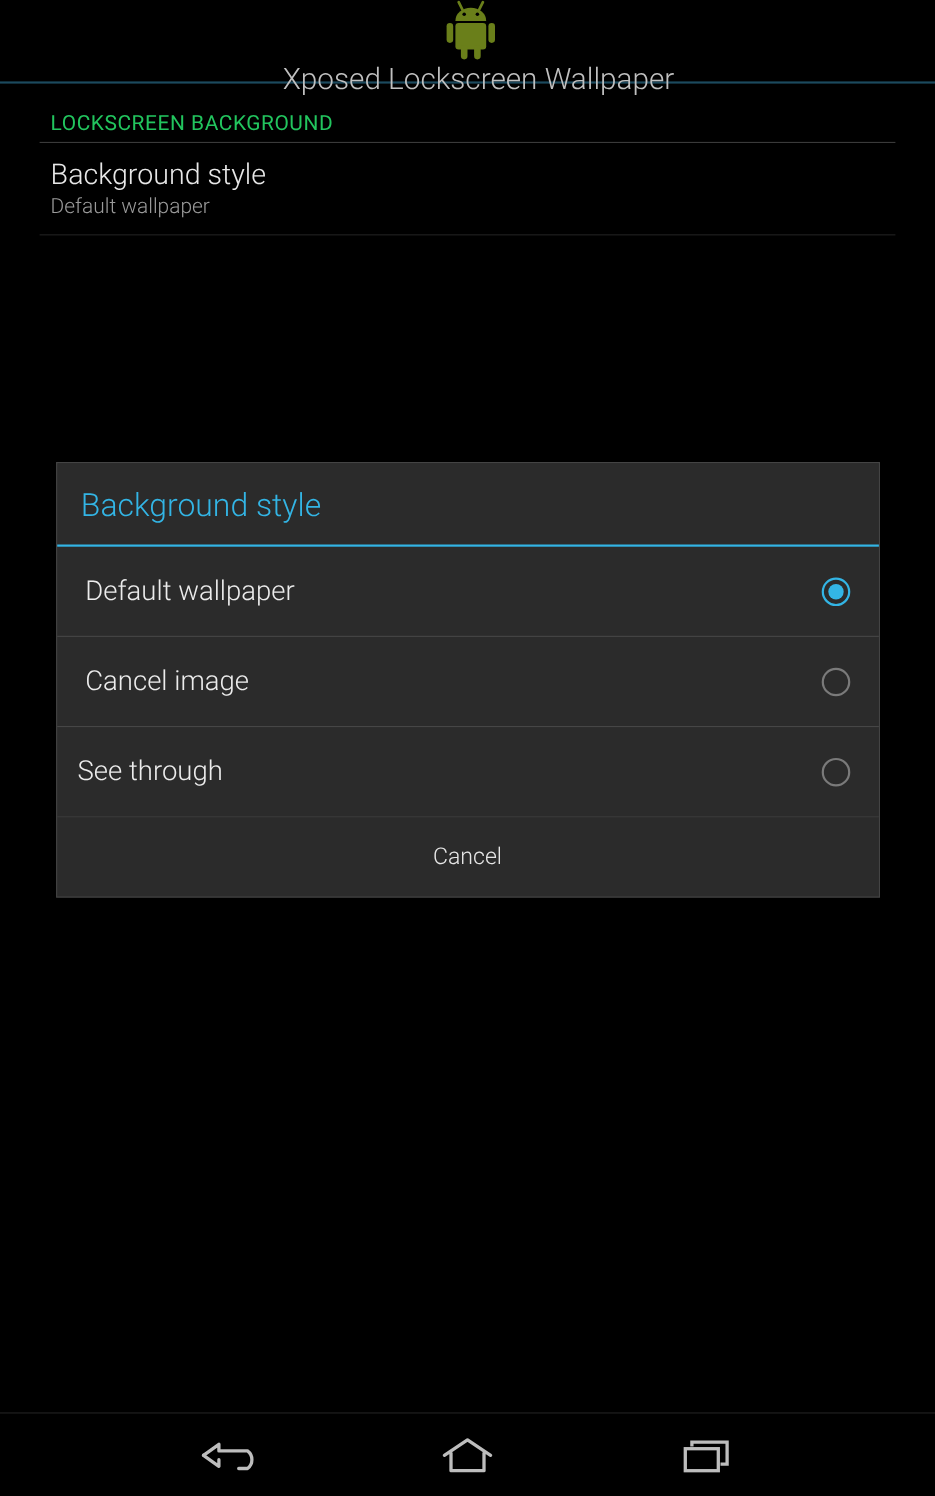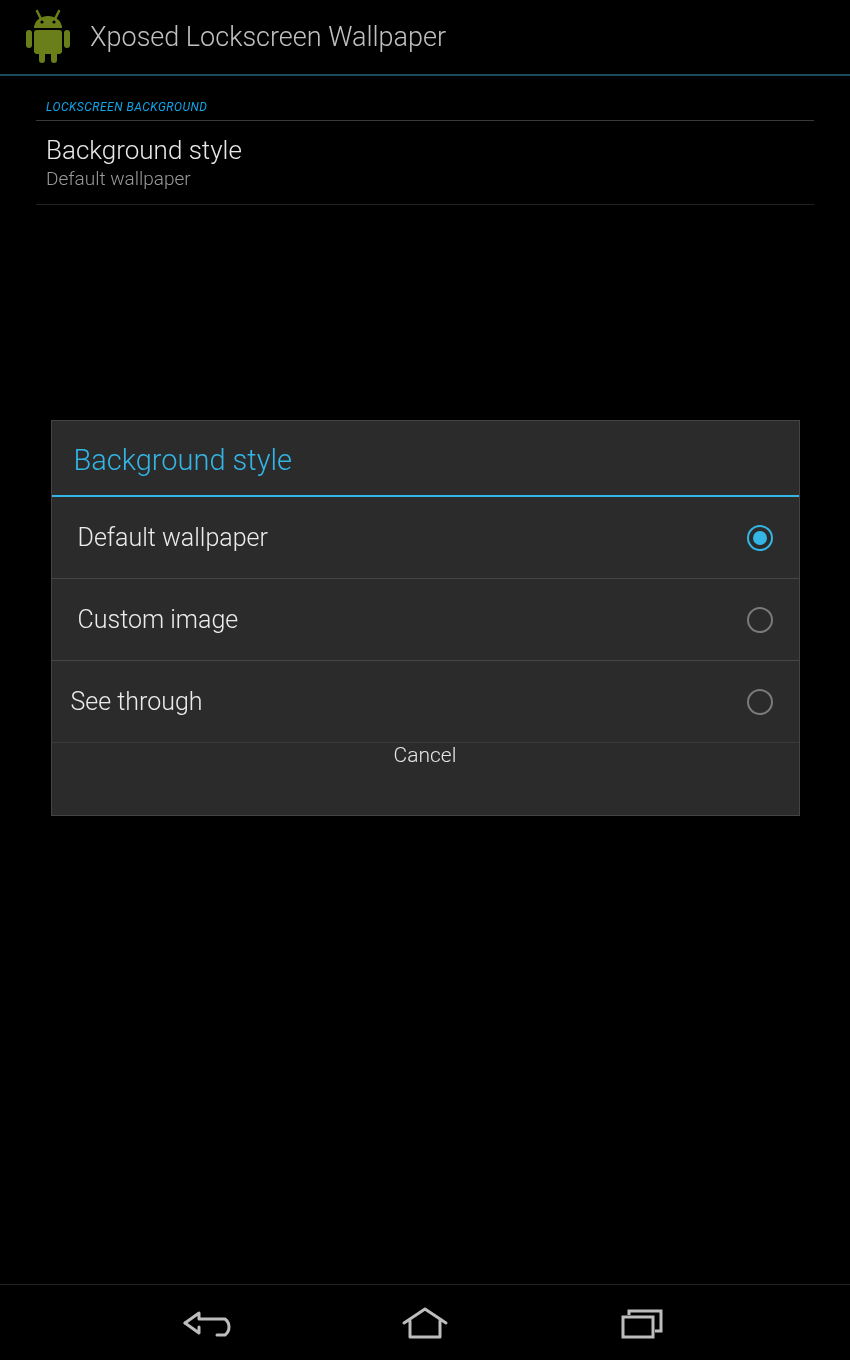--- a/index.html
+++ b/index.html
@@ -12,45 +12,45 @@
       overflow: hidden;
       position: relative;
     }
     .action-bar {
       height: 76px;
       display: flex;
       align-items: center;
       padding-left: 20px;
       border-bottom: 2px solid #1c4a5e;
       background: #000;
+      flex-direction: column;
     }
     .android-icon {
       width: 56px;
       height: 56px;
       display: flex;
       align-items: center;
       justify-content: center;
       margin-right: 14px;
     }
     .app-title {
       color: #c0c0c0;
       font-size: 27px;
       font-weight: 300;
     }
     .content {
       padding: 0 36px;
     }
     .category-header {
-      color: #0ea5e9;
-      font-size: 12px;
+      color: #22c55e;
+      font-size: 19px;
       font-weight: 400;
       letter-spacing: 0.5px;
       padding: 24px 10px 6px 10px;
       border-bottom: 1px solid #3a3a3a;
-      font-style: italic;
     }
     .pref-item {
       padding: 14px 10px 14px 10px;
       border-bottom: 1px solid #222;
     }
     .pref-title {
       color: #e8e8e8;
       font-size: 26px;
       font-weight: 300;
       margin-bottom: 2px;
@@ -109,21 +109,21 @@
     .radio.checked::after {
       content: "";
       position: absolute;
       inset: 4px;
       border-radius: 50%;
       background: #33b5e5;
     }
     .dialog-button-bar {
       height: 72px;
       display: flex;
-      align-items: flex-start;
+      align-items: center;
       justify-content: center;
     }
     .dialog-button {
       color: #e6e6e6;
       font-size: 21px;
       font-weight: 300;
       width: 100%;
       text-align: center;
     }
     .navbar {
@@ -181,21 +181,21 @@
 
 <div class="dialog-scrim">
   <div class="dialog">
     <div class="dialog-title">Background style</div>
     <div class="dialog-options">
       <div class="dialog-option">
         <span class="option-label">Default wallpaper</span>
         <span class="radio checked"></span>
       </div>
       <div class="dialog-option">
-        <span class="option-label">Custom image</span>
+        <span class="option-label">Cancel image</span>
         <span class="radio"></span>
       </div>
       <div class="dialog-option">
         <span class="option-label">See through</span>
         <span class="radio"></span>
       </div>
     </div>
     <div class="dialog-button-bar">
       <div class="dialog-button">Cancel</div>
     </div>

